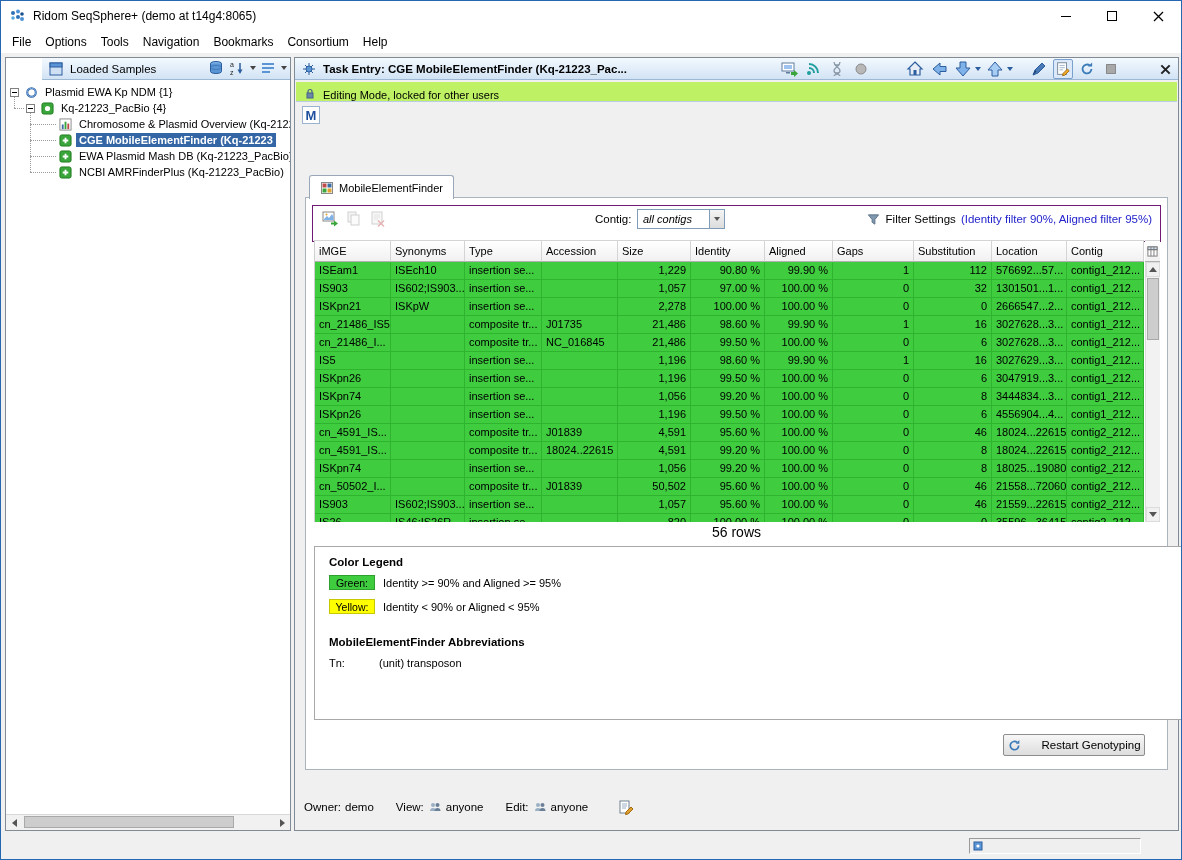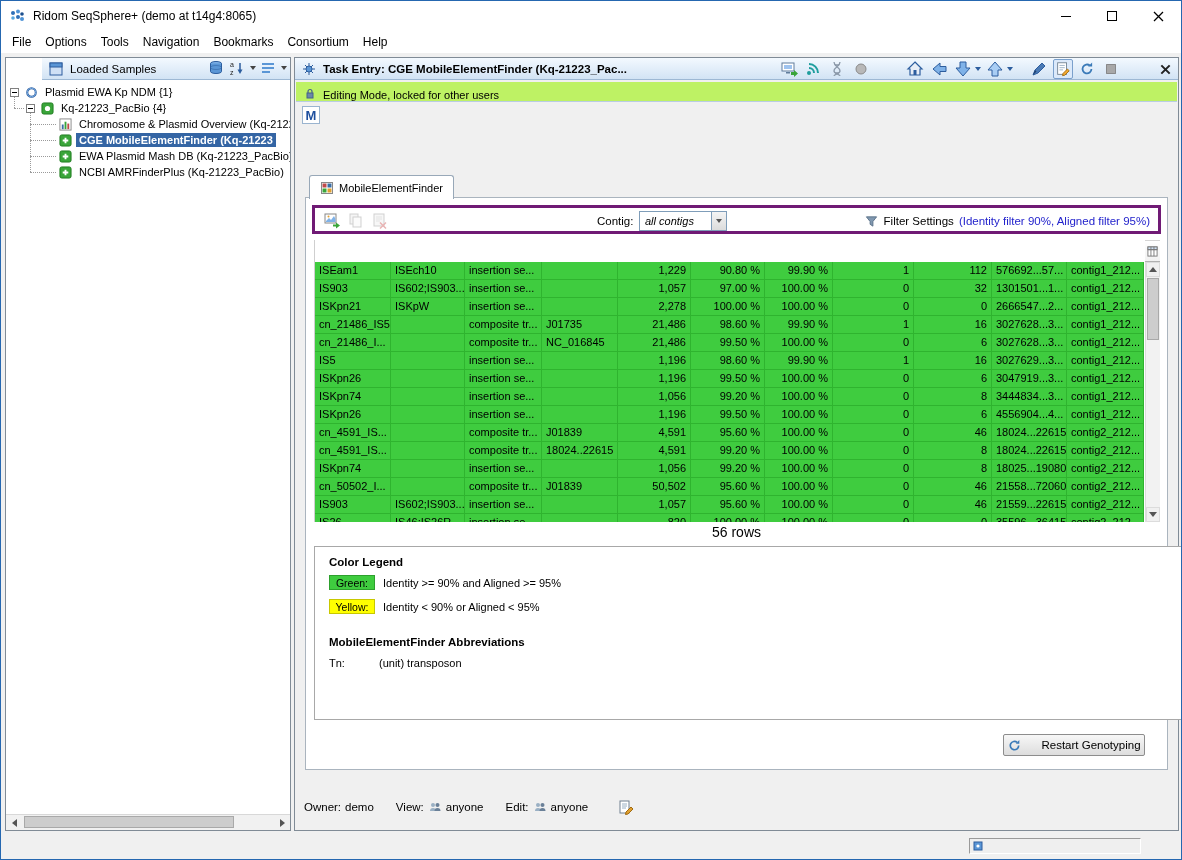--- a/index.html
+++ b/index.html
@@ -60,21 +60,21 @@
   .mef-logo{position:absolute;left:7px;top:48px;width:18px;height:18px;border:1px solid #9ab4cf;background:#fff;color:#1d4f9e;
             font-weight:bold;font-size:13px;display:flex;align-items:center;justify-content:center;box-sizing:border-box;}
   .results-header{position:absolute;left:1px;right:1px;top:80px;height:18px;background:linear-gradient(#fbfbfb,#e0e0e0);
                   border-top:1px solid #d5d5d5;border-bottom:1px solid #c6c6c6;display:flex;align-items:center;
                   padding:0 7px;font-size:11px;box-sizing:border-box;}
   .results-header .spacer{flex:1;}
   .tab{position:absolute;left:14px;top:117px;height:23px;background:#fff;border:1px solid #98a8b8;border-bottom:none;
        border-radius:3px 3px 0 0;display:flex;align-items:center;gap:5px;padding:0 10px;font-size:11px;z-index:2;}
   .white-panel{position:absolute;left:10px;right:10px;top:139px;height:573px;background:#fff;border:1px solid #aab4be;box-sizing:border-box;z-index:1;}
   
-  .wp-toolbar{position:absolute;left:6px;right:6px;top:7px;height:29px;border:3px solid #701a75;box-sizing:border-box;}
+  .wp-toolbar{position:absolute;left:6px;right:6px;top:7px;height:37px;border:1px solid #701a75;box-sizing:border-box;}
   .wpt-icon{position:absolute;top:4px;width:18px;height:18px;}
   .dim{opacity:.55;}
   .contig-label{position:absolute;left:282px;top:7px;font-size:11.5px;}
   .contig-select{position:absolute;left:324px;top:3px;width:88px;height:20px;border:1px solid #7f9db9;background:#fff;box-sizing:border-box;}
   .cs-text{position:absolute;left:5px;top:3px;font-style:italic;font-size:11px;}
   .cs-caret{position:absolute;right:0;top:0;width:15px;height:100%;background:linear-gradient(#f4f4f4,#dcdcdc);
             border-left:1px solid #7f9db9;display:flex;align-items:center;justify-content:center;box-sizing:border-box;}
   .filter-cluster{position:absolute;right:8px;top:6px;display:flex;align-items:center;gap:5px;font-size:11.5px;}
   .link-blue{color:#2323cc;}
   
@@ -444,20 +444,33 @@
             <svg viewBox="0 0 14 14" width="13" height="13">
                 <path d="M1.5 2 H12.5 L8.5 7 V12 L5.5 10 V7 Z" fill="#8098b0" stroke="#5a7088"></path>
               </svg>
           </span>
           <span>Filter Settings</span>
           <span class="link-blue">(Identity filter 90%, Aligned filter 95%)</span>
         </div>
       </div>
 
       <div class="table-wrap">
+        <div class="thead">
+          <div class="th c0">iMGE</div>
+          <div class="th c1">Synonyms</div>
+          <div class="th c2">Type</div>
+          <div class="th c3">Accession</div>
+          <div class="th c4">Size</div>
+          <div class="th c5">Identity</div>
+          <div class="th c6">Aligned</div>
+          <div class="th c7">Gaps</div>
+          <div class="th c8">Substitution</div>
+          <div class="th c9">Location</div>
+          <div class="th c10">Contig</div>
+        </div>
         <div class="tbody">
           <div class="trow">
               <div class="td c0">ISEam1</div>
               <div class="td c1">ISEch10</div>
               <div class="td c2">insertion se...</div>
               <div class="td c3"></div>
               <div class="td c4">1,229</div>
               <div class="td c5">90.80 %</div>
               <div class="td c6">99.90 %</div>
               <div class="td c7">1</div>

